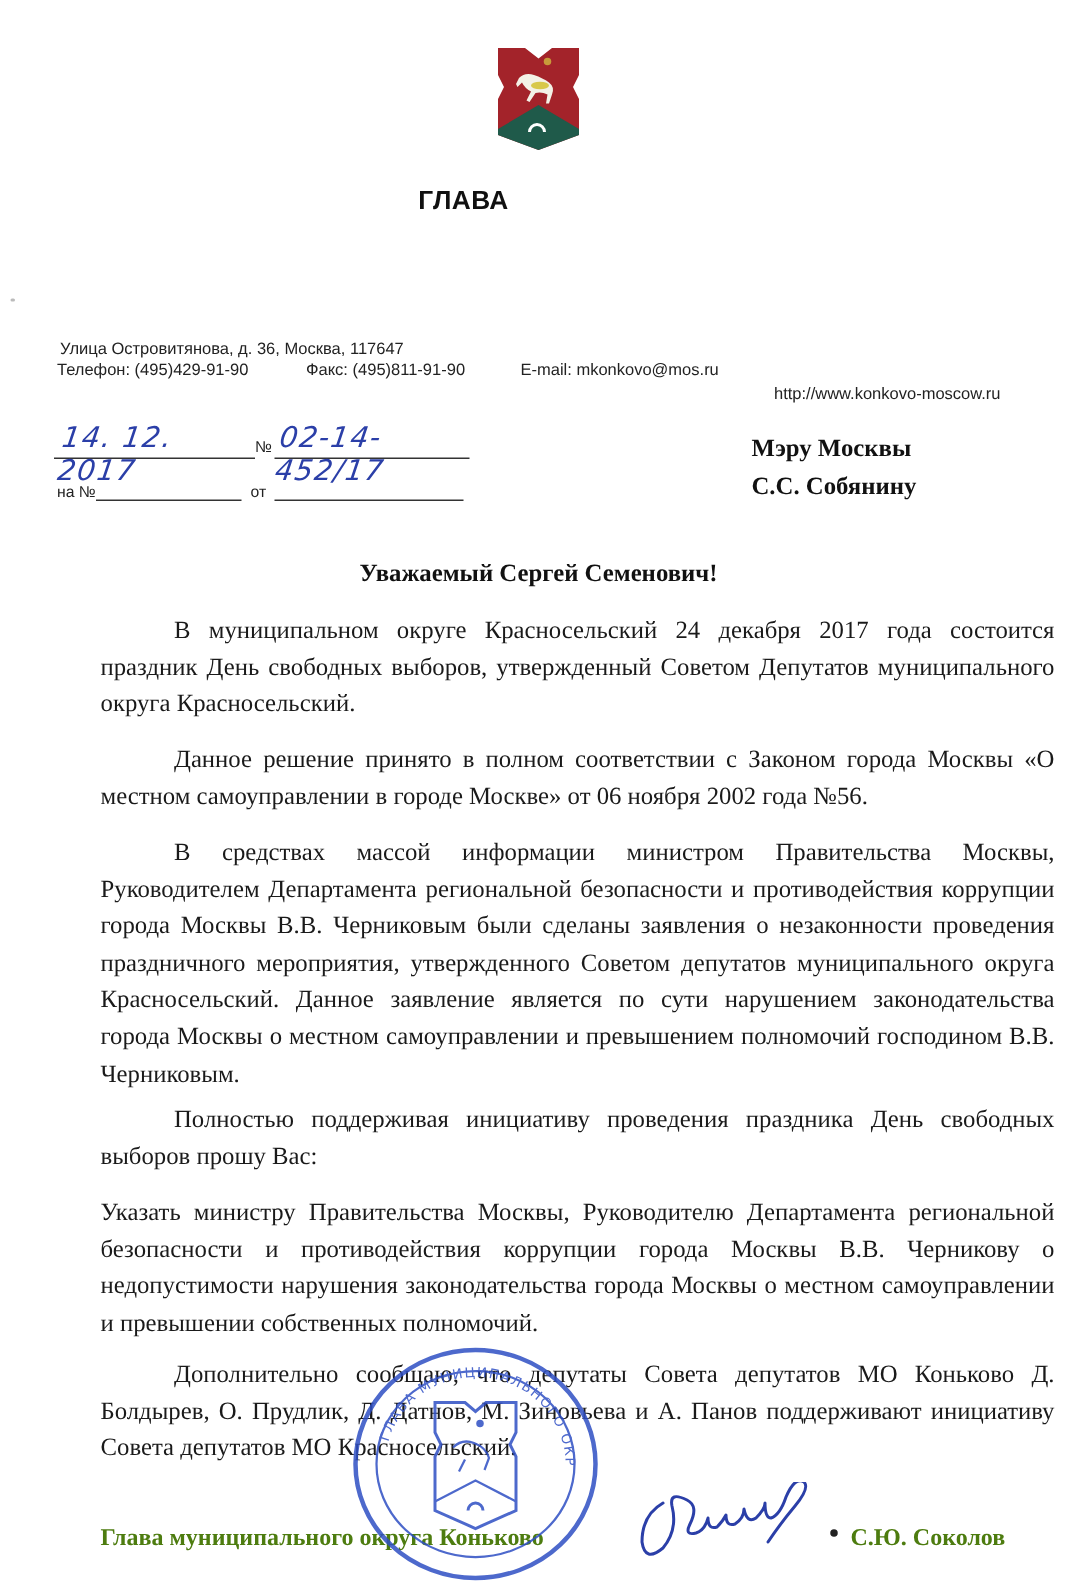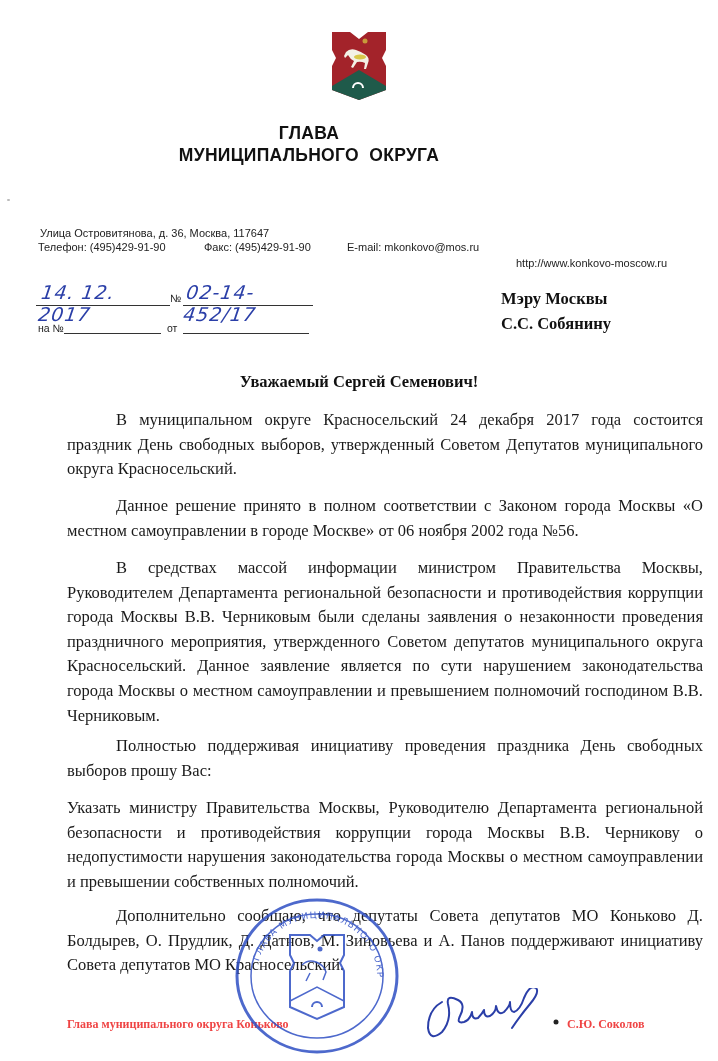--- a/index.html
+++ b/index.html
@@ -65,22 +65,22 @@
       font-family: Liberation Serif, serif;
       font-size: 16.5px;
       line-height: 24.6px;
       text-align: justify;
       color: #1a1a1a;
     }
     .body-text.indent { text-indent: 49px; }
     .sig-text {
       font-family: "Liberation Serif", serif;
       font-weight: bold;
-      font-size: 12px;
-      color: #ef4444;
+      font-size: 16px;
+      color: #4d7c0f;
       white-space: nowrap;
     }
     .stamp { left: 232px; top: 895px; width: 170px; height: 162px; opacity: 0.85; }
     .signature { left: 420px; top: 988px; width: 140px; height: 60px; }
     .dot { left: 7px; top: 199px; width: 3px; height: 2px; background: #bbb; border-radius: 1px; }
   </style>
 </head>
 <body>
 
 <div class="abs dot"></div>
@@ -91,26 +91,25 @@
     <path d="M2 56 L29 40 L56 56 V60 L29 70 L2 60 Z" fill="#1f5a4a"></path>
     <path d="M23 58 a5 5 0 1 1 10 0" fill="none" stroke="#ffffff" stroke-width="2"></path>
     <path d="M16 22 q4 -4 10 -2 q6 2 10 5 q4 3 2 8 l-2 6 l-2 0 l1 -6 q-4 -2 -8 -1 l-4 6 l-2 -1 l3 -6 q-4 -2 -6 -6 l-3 3 l-1 -2 z" fill="#f3f1e6"></path>
     <ellipse cx="30" cy="27" rx="6" ry="2.5" fill="#d8c84a"></ellipse>
     <circle cx="35" cy="11" r="2.5" fill="#c89a3a"></circle>
   </svg>
 </div>
 
 <div class="abs org-title">
   <div>ГЛАВА</div>
-  <div>МУНИЦИПАЛЬНОГО  ОКРУГА</div>
 </div>
 
 <div class="abs contacts" style="left:40px; top:226px;">Улица Островитянова, д. 36, Москва, 117647</div>
 <div class="abs contacts" style="left:38px; top:240px;">Телефон: (495)429-91-90</div>
-<div class="abs contacts" style="left:204px; top:240px;">Факс: (495)429-91-90</div>
+<div class="abs contacts" style="left:204px; top:240px;">Факс: (495)811-91-90</div>
 <div class="abs contacts" style="left:347px; top:240px;">E-mail: mkonkovo@mos.ru</div>
 <div class="abs contacts" style="left:516px; top:256px;">http://www.konkovo-moscow.ru</div>
 
 <div class="abs uline" style="left:36px; top:281px; width:134px; height:24px;">
   <span class="hand" style="position:absolute; left:4px; top:0px;">14. 12. 2017</span>
 </div>
 <span class="abs small-label" style="left:170px; top:292px;">№</span>
 <div class="abs uline" style="left:183px; top:281px; width:130px; height:24px;">
   <span class="hand" style="position:absolute; left:2px; top:0px;">02-14-452/17</span>
 </div>

